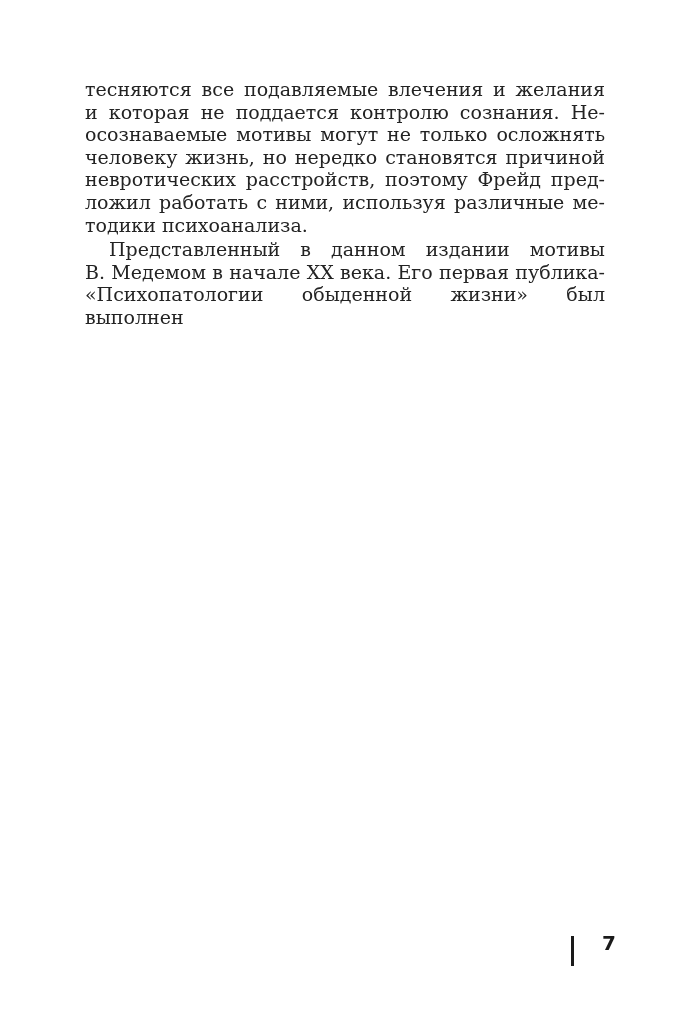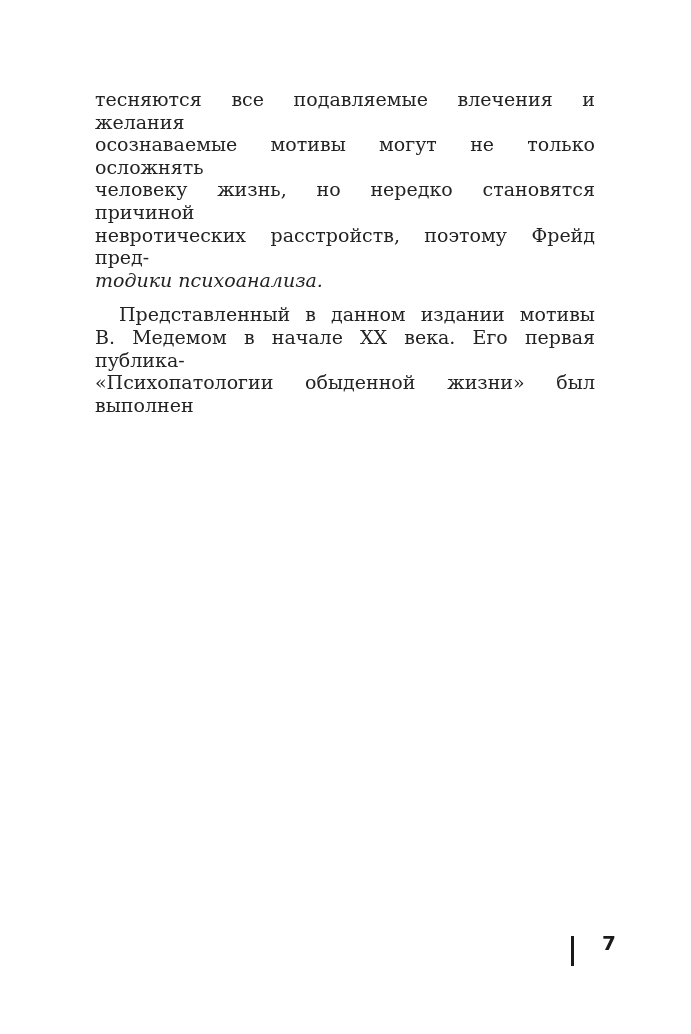--- a/index.html
+++ b/index.html
@@ -18,33 +18,32 @@
   }
   .text-block {
     position: absolute;
     left: 83px;
     top: 76px;
     width: 524px;
     font-size: 19px;
     line-height: 22.6px;
     -webkit-font-smoothing: antialiased;
   }
-  .para { margin: 12px; padding: 0; }
+  .para { margin: 2px; padding: 0; }
   .line {
     white-space: normal;
   }
   .line.just {
     text-align: justify;
     text-align-last: justify;
     -moz-text-align-last: justify;
   }
   .line.last {
     text-align: left;
     text-align-last: left;
-    font-style: italic;
   }
   .line.indent {
     text-indent: 24px;
   }
   .footer-divider {
     position: absolute;
     left: 571px;
     top: 936px;
     width: 3px;
     height: 30px;
@@ -65,23 +64,25 @@
 </style>
 </head>
 <body>
 
 <div class="page">
 
   <main class="text-block">
 
     <div class="para">
       <div class="line just">тесняются все подавляемые влечения и желания</div>
+      <div class="line just">и которая не поддается контролю сознания. Не-</div>
       <div class="line just">осознаваемые мотивы могут не только осложнять</div>
       <div class="line just">человеку жизнь, но нередко становятся причиной</div>
       <div class="line just">невротических расстройств, поэтому Фрейд пред-</div>
+      <div class="line just">ложил работать с ними, используя различные ме-</div>
       <div class="line last">тодики психоанализа.</div>
     </div>
 
     <div class="para">
       <div class="line just indent">Представленный в данном издании мотивы</div>
       <div class="line just">В. Медемом в начале XX века. Его первая публика-</div>
       <div class="line just">«Психопатологии обыденной жизни» был выполнен</div>
     </div>
 
   </main>

